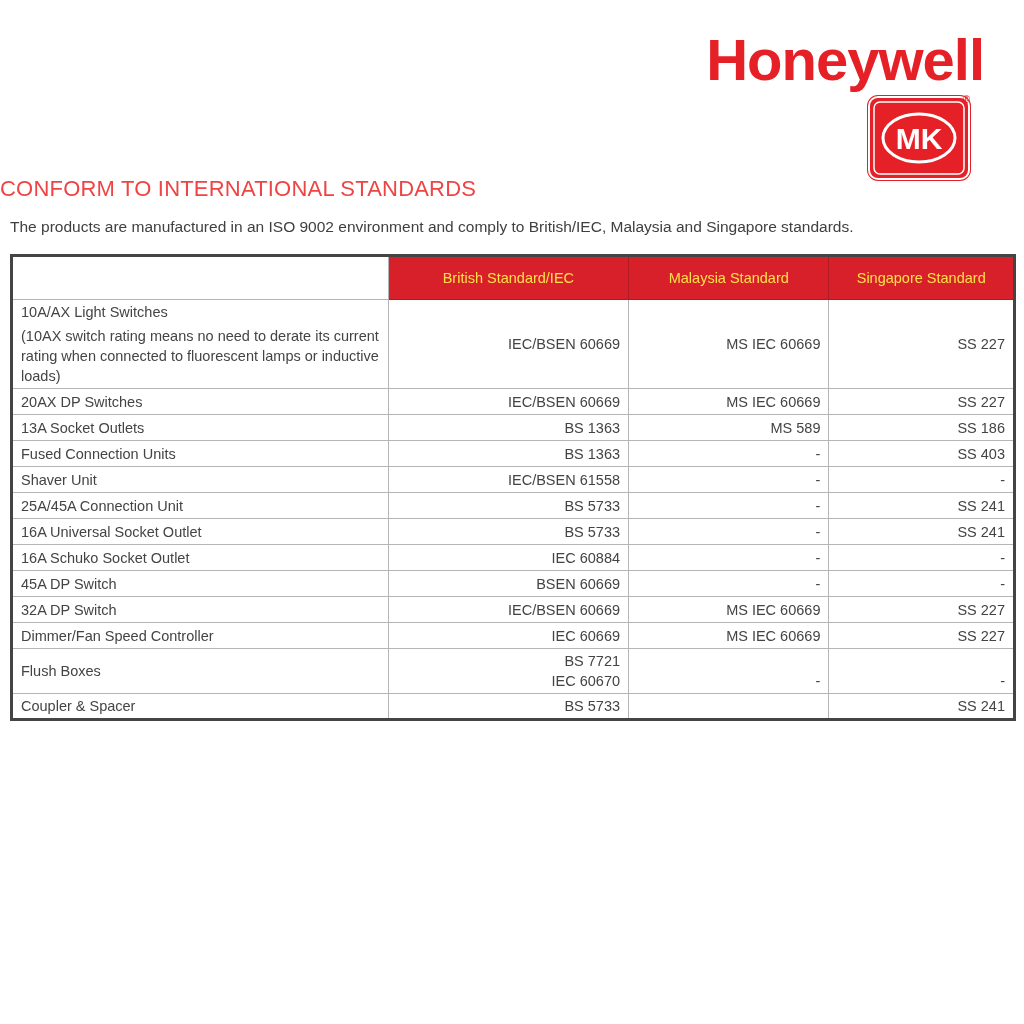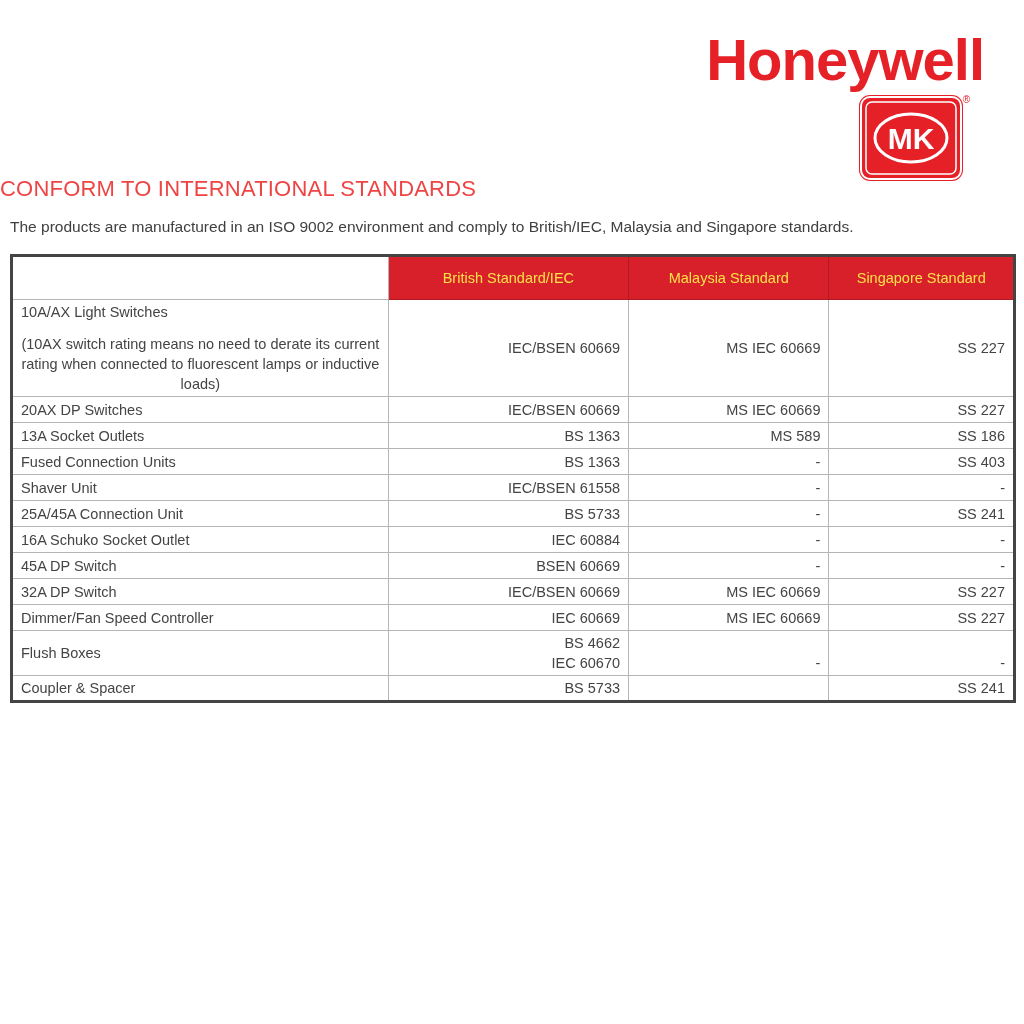--- a/index.html
+++ b/index.html
@@ -1,37 +1,37 @@
 <!DOCTYPE html>
 <html><head>
 <meta charset="utf-8">
 <style>
   html, body { margin: 0; padding: 0; background: #ffffff; }
   body { width: 1024px; height: 1024px; position: relative; overflow: hidden;
          font-family: "Liberation Sans", sans-serif; color: #3a3a3a; }
   .brand { position: absolute; top: 28px; right: 40px; width: 300px; height: 160px; }
   .hw-logo { position: absolute; right: 0; top: 0; font-family: "Liberation Sans", sans-serif;
              font-weight: bold; font-size: 58px; letter-spacing: -1px; color: #e52127; line-height: 64px; }
-  .mk-logo { position: absolute; right: 24px; top: 70px; width: 98px; height: 80px;
+  .mk-logo { position: absolute; right: 16px; top: 70px; width: 98px; height: 80px;
              background: #e52127; border-radius: 8px; box-shadow: 0 0 0 2px #fff, 0 0 0 3px #e52127; }
   .mk-logo svg { width: 98px; height: 80px; display:block; }
   .reg { position: absolute; right: 14px; top: 66px; font-size: 10px; color: #e52127; }
   .section-title { position: absolute; left: 0; top: 176px; font-size: 22px; color: #ef4444;
                    letter-spacing: 0.2px; }
   .intro { position: absolute; left: 10px; top: 218px; font-size: 15.5px; color: #404040; }
   .tbl { position: absolute; left: 10px; top: 254px; width: 1006px; border: 3px solid #444;
          border-collapse: collapse; font-size: 14.5px; color: #444; }
   .tbl td, .tbl th { border: 1px solid #b5b5b5; padding: 2px 8px; vertical-align: middle; }
   .tbl th { background: #d7202a; color: #fde047; font-weight: normal; height: 38px; font-size: 14.5px;
             border-color: #b01a22; }
   .tbl th.blank { background: #fff; border-color: #b5b5b5; }
   .tbl td.prod { text-align: left; width: 360px; line-height: 20px; }
   .tbl td.val { text-align: right; line-height: 20px; margin-left: 26px; }
   .tbl tr { height: 26px; }
-  .note { display: block; margin-top: 12px; text-align: center; }
+  .note { display: block; margin-top: 4px; }
   .dash-low { vertical-align: bottom !important; }
 </style>
 </head>
 <body>
 
 <div class="brand">
   <div class="hw-logo">Honeywell</div>
   <div class="mk-logo">
     <svg viewBox="0 0 98 80">
       <rect x="4" y="4" width="90" height="72" rx="6" fill="none" stroke="#fff" stroke-width="1.5"></rect>
@@ -85,20 +85,26 @@
         <td class="val"><span>-</span></td>
         <td class="val"><span>-</span></td>
       </tr>
       <tr>
         <td class="prod"><span>25A/45A Connection Unit</span></td>
         <td class="val"><span>BS 5733</span></td>
         <td class="val"><span>-</span></td>
         <td class="val"><span>SS 241</span></td>
       </tr>
       <tr>
+        <td class="prod"><span>16A Universal Socket Outlet</span></td>
+        <td class="val"><span>BS 5733</span></td>
+        <td class="val"><span>-</span></td>
+        <td class="val"><span>SS 241</span></td>
+      </tr>
+      <tr>
         <td class="prod"><span>16A Schuko Socket Outlet</span></td>
         <td class="val"><span>IEC 60884</span></td>
         <td class="val"><span>-</span></td>
         <td class="val"><span>-</span></td>
       </tr>
       <tr>
         <td class="prod"><span>45A DP Switch</span></td>
         <td class="val"><span>BSEN 60669</span></td>
         <td class="val"><span>-</span></td>
         <td class="val"><span>-</span></td>
@@ -110,21 +116,21 @@
         <td class="val"><span>SS 227</span></td>
       </tr>
       <tr>
         <td class="prod"><span>Dimmer/Fan Speed Controller</span></td>
         <td class="val"><span>IEC 60669</span></td>
         <td class="val"><span>MS IEC 60669</span></td>
         <td class="val"><span>SS 227</span></td>
       </tr>
       <tr>
         <td class="prod"><span>Flush Boxes</span></td>
-        <td class="val"><span>BS 4662</span><br><span>IEC 60670</span></td>
+        <td class="val"><span>BS 7721</span><br><span>IEC 60670</span></td>
         <td class="val dash-low"><span>-</span></td>
         <td class="val dash-low"><span>-</span></td>
       </tr>
       <tr>
         <td class="prod"><span>Coupler &amp; Spacer</span></td>
         <td class="val"><span>BS 5733</span></td>
         <td class="val"><span></span></td>
         <td class="val"><span>SS 241</span></td>
       </tr>
     </tbody>

